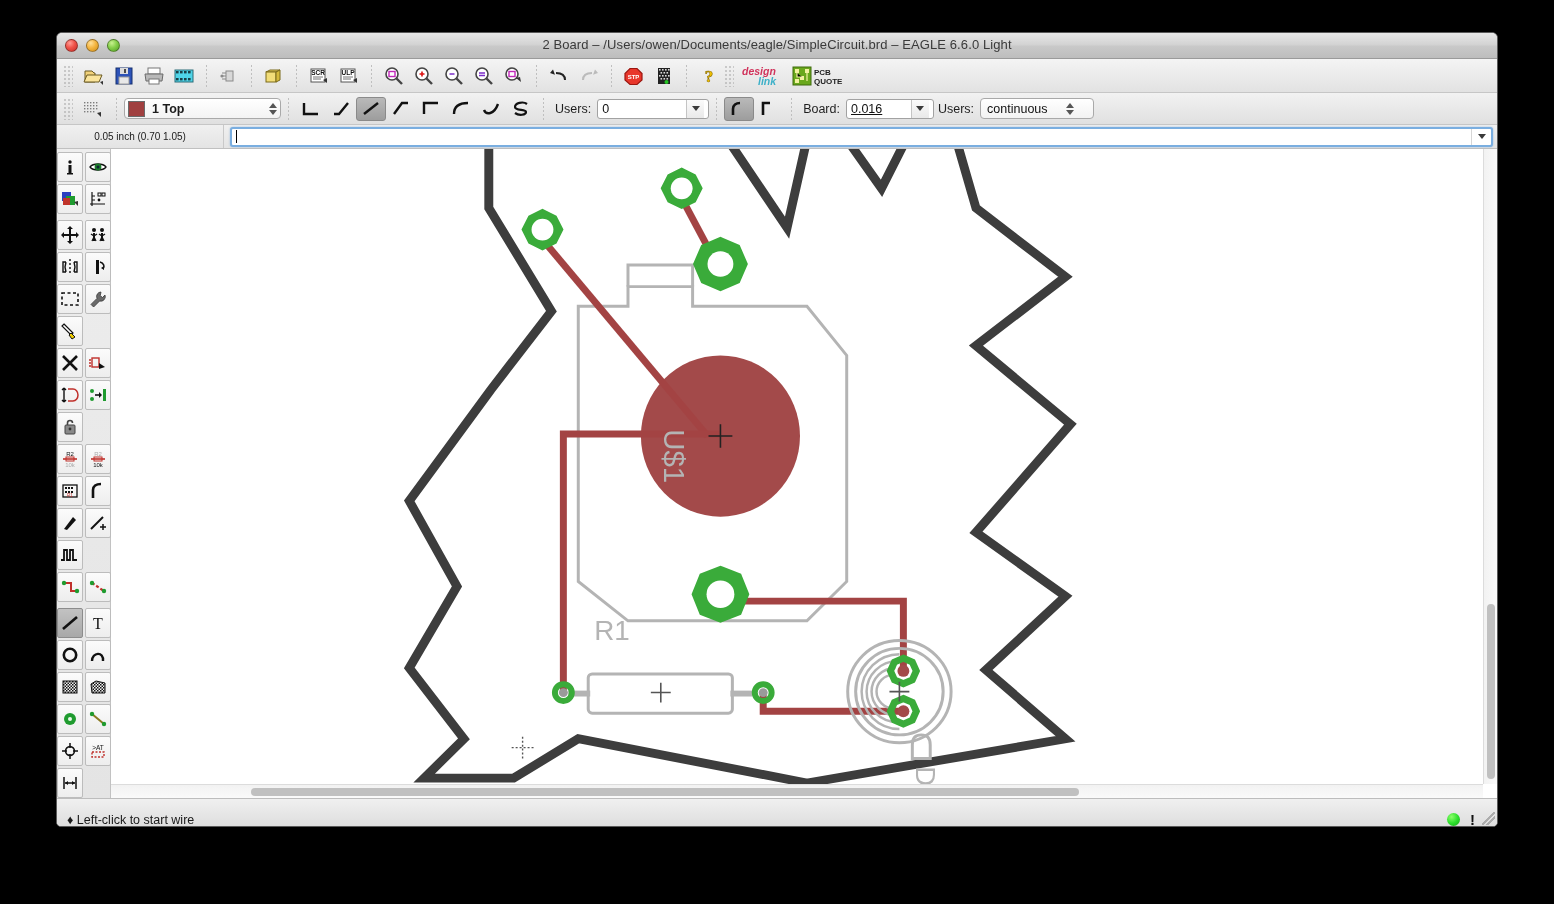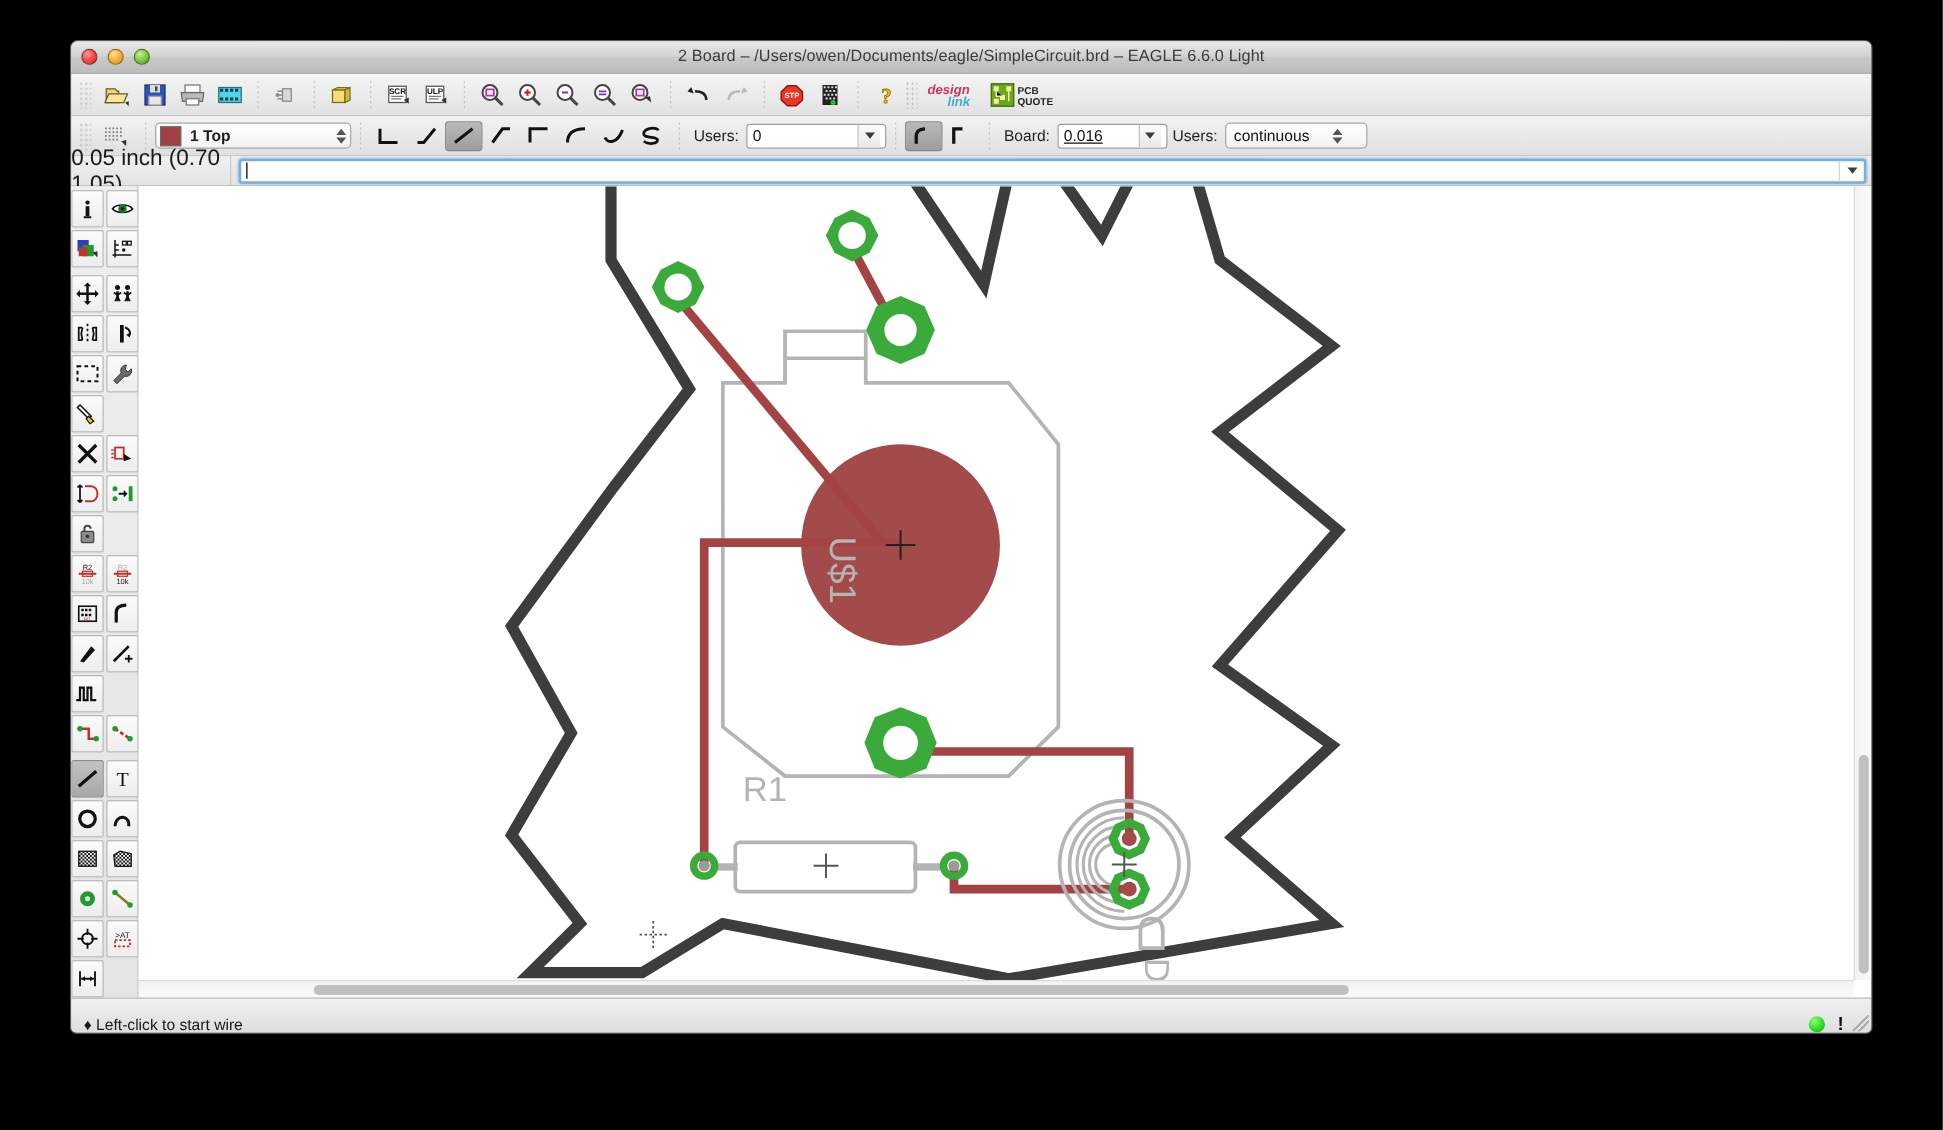--- a/index.html
+++ b/index.html
@@ -120,23 +120,23 @@
   .style-select span { flex: 1; font-size: 12.5px; color: #111; }
 
   
   #cmdrow {
     height: 24px; flex: none;
     background: linear-gradient(to bottom,#f0f0f0,#e4e4e4);
     border-bottom: 1px solid #c0c0c0;
     display: flex; align-items: center;
   }
   #coord {
-    width: 128px; height: 100%;
+    width: 167px; height: 100%;
     display: flex; align-items: center; justify-content: center;
-    font-size: 18px; color: #1a1a1a;
+    font-size: 10px; color: #1a1a1a;
     border-right: 1px solid #c9c9c9;
   }
   #cmdline-wrap { flex: 1; padding: 1px 4px 1px 6px; height: 100%; display: flex; align-items: center; }
   #cmdline {
     flex: 1; height: 20px;
     background: #fff;
     border: 2px solid #7aaee0; border-radius: 3px;
     display: flex; align-items: center;
     box-shadow: 0 0 2px rgba(90,150,210,.6);
   }

